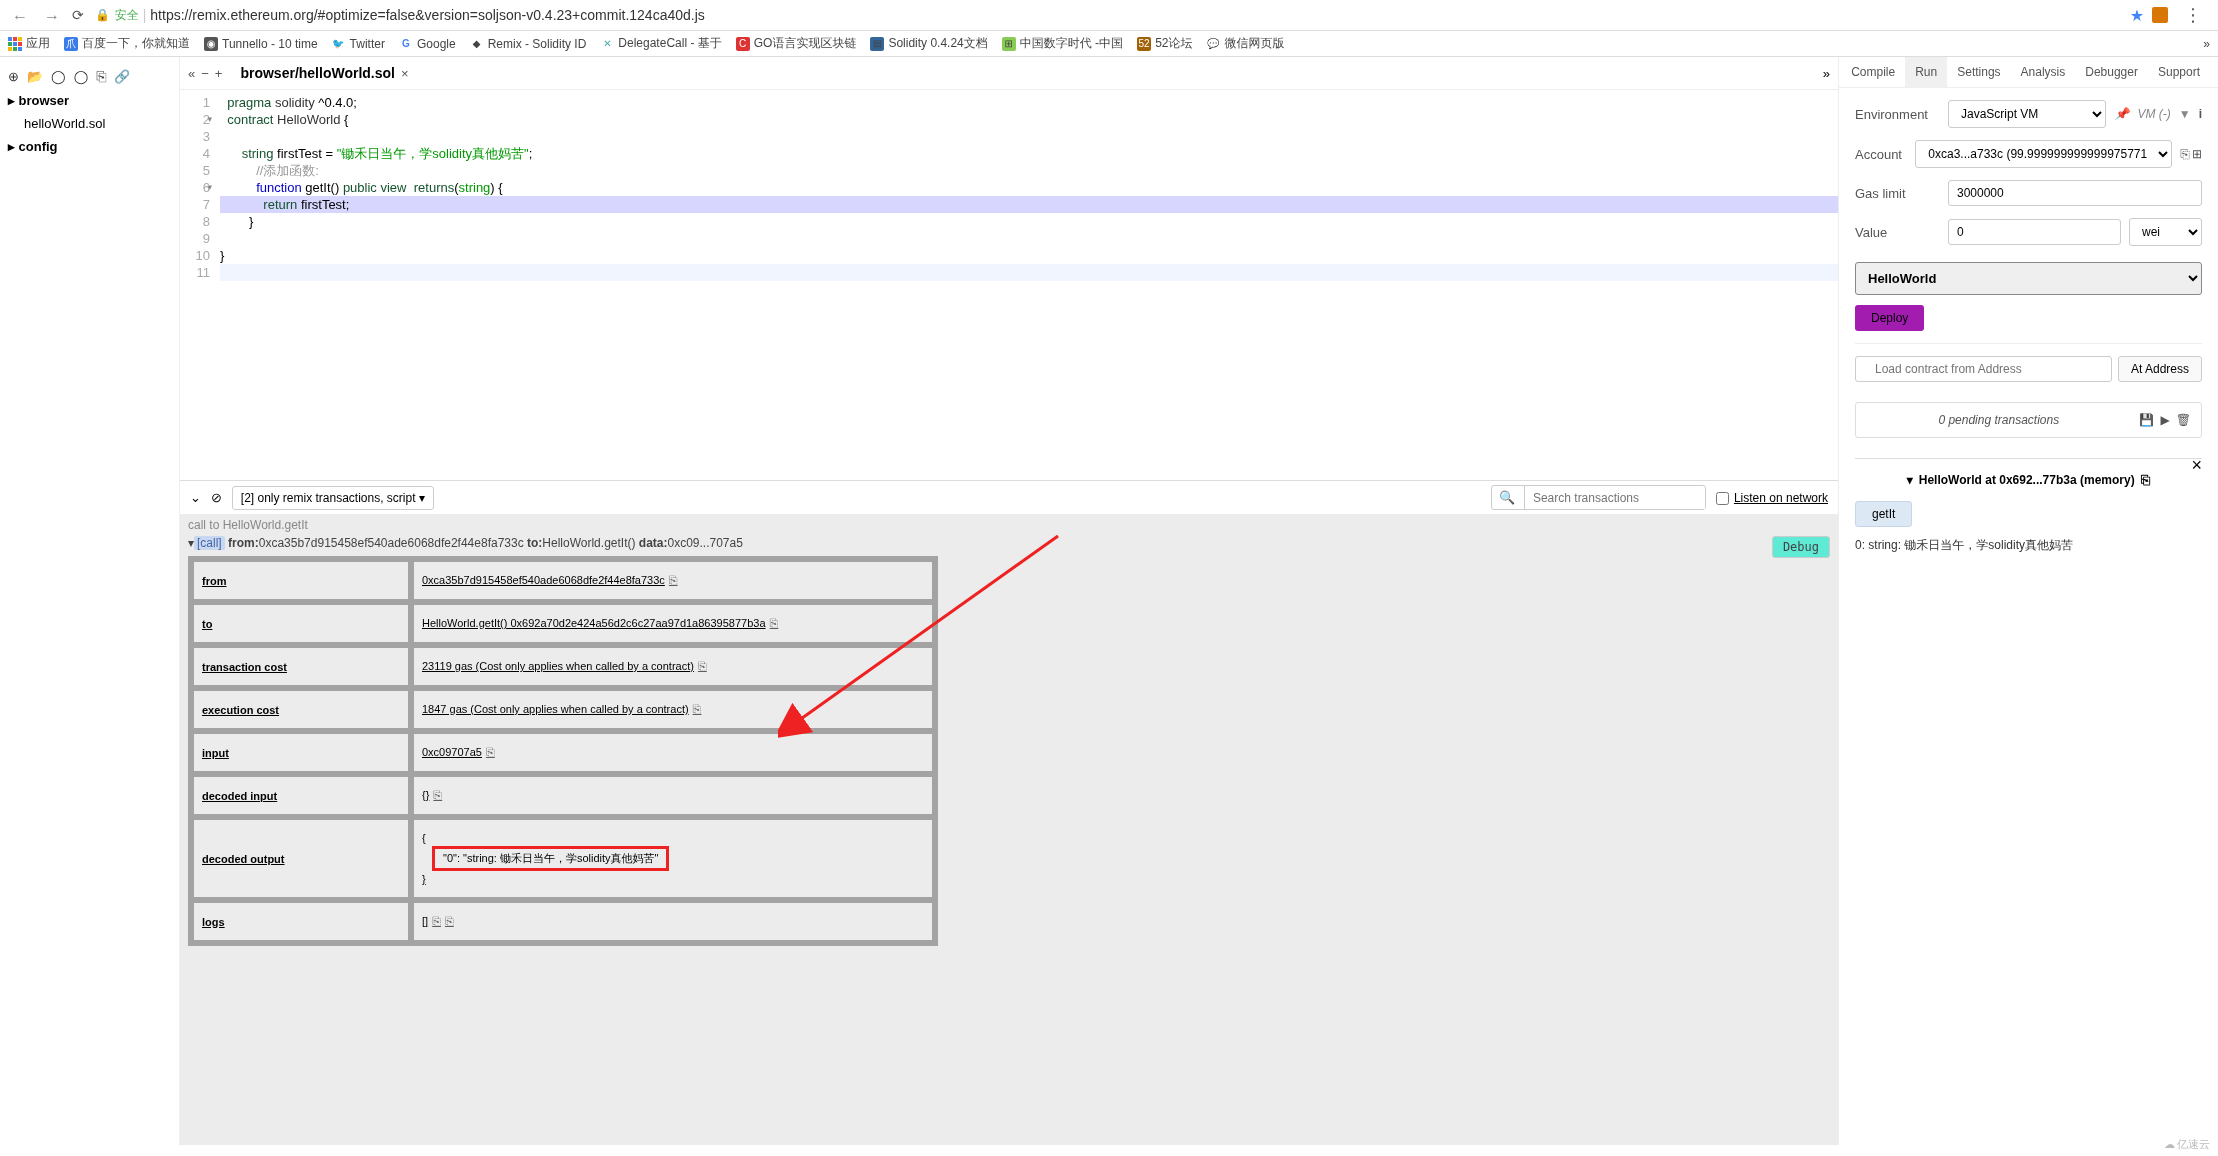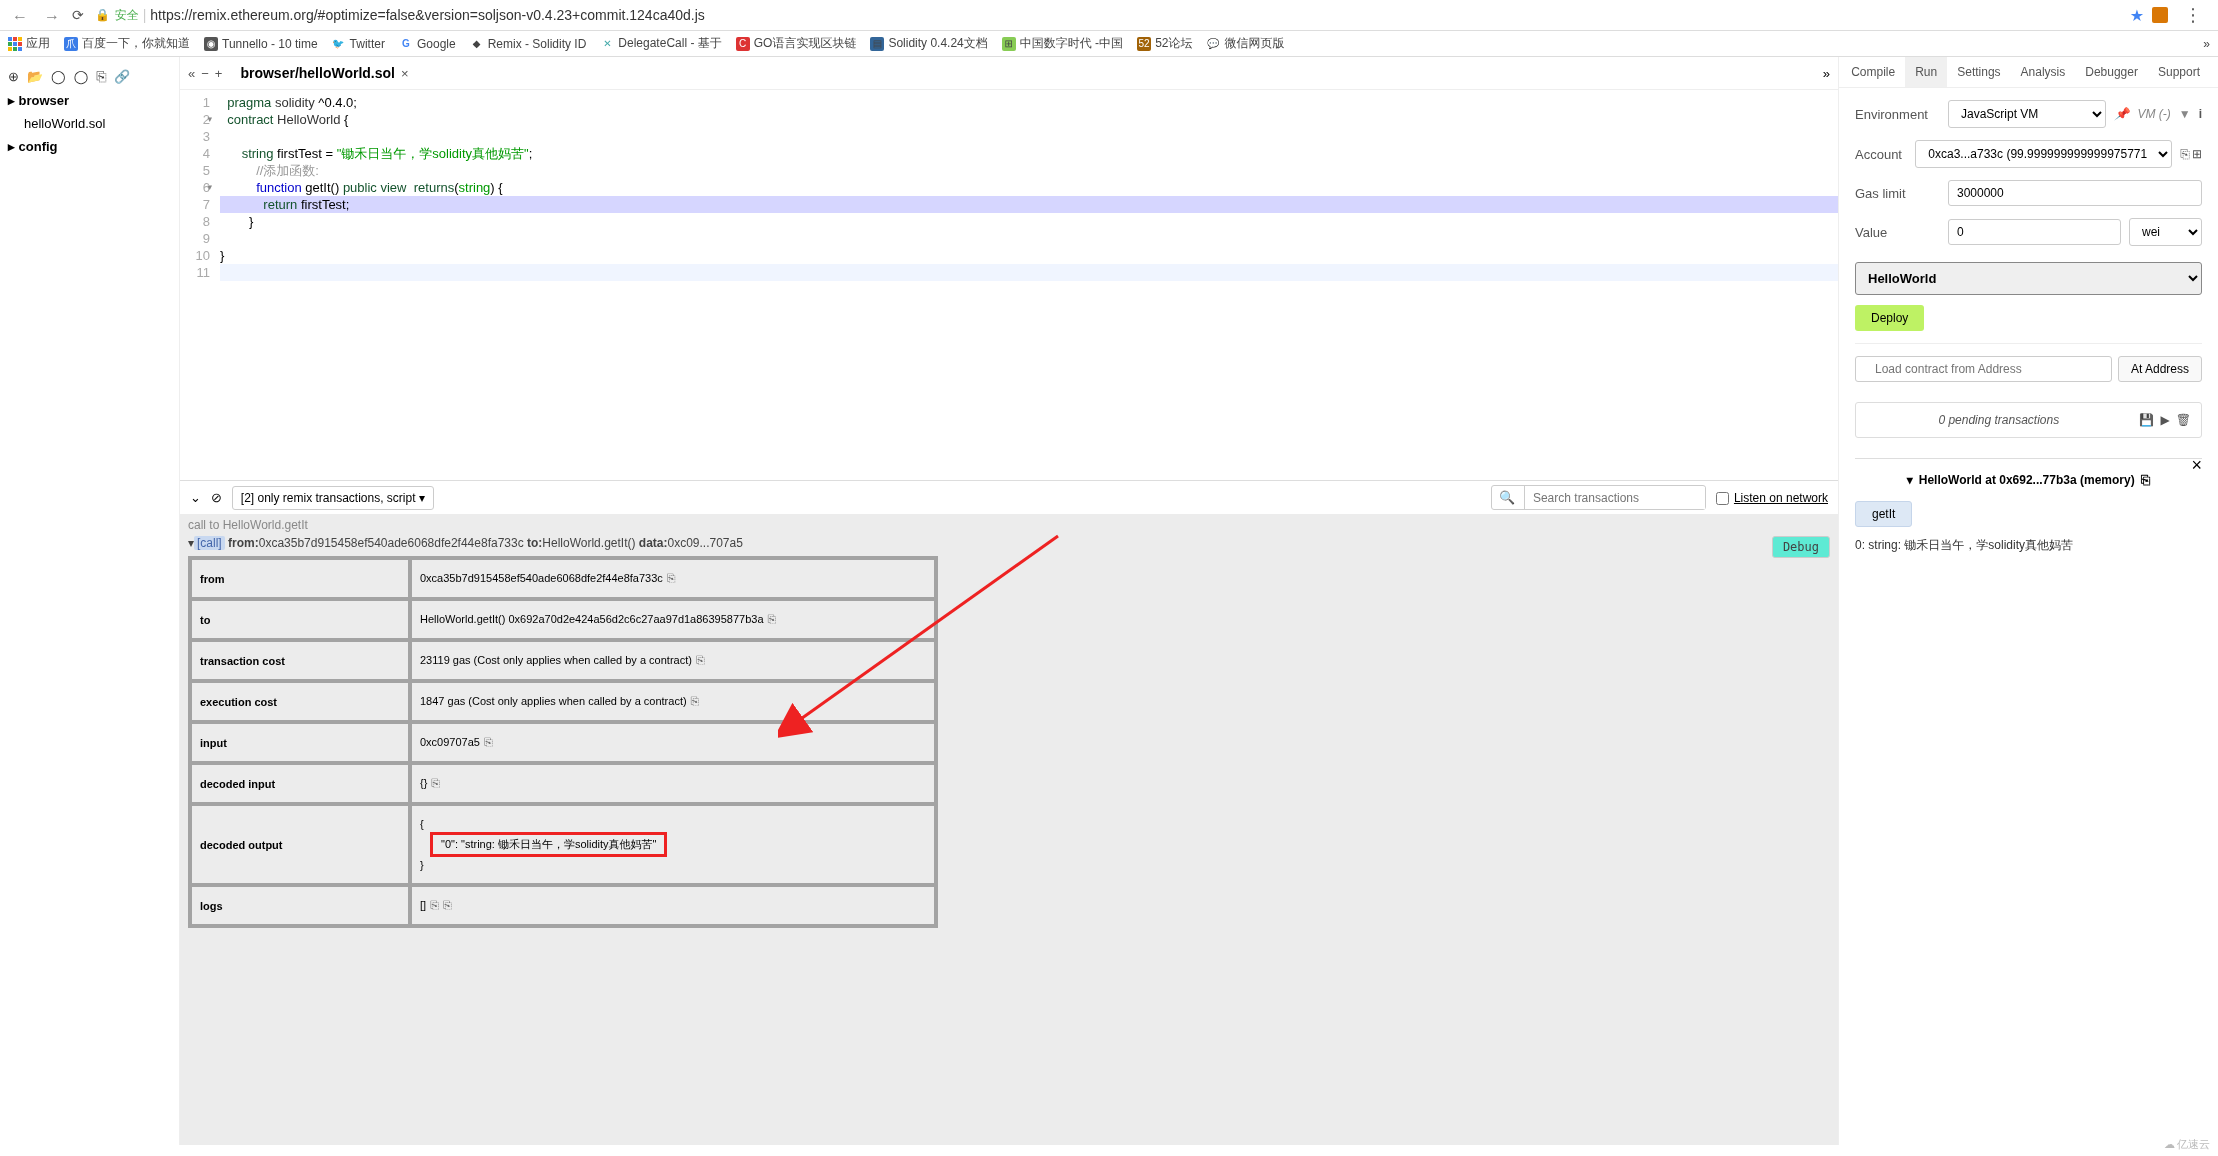--- a/index.html
+++ b/index.html
@@ -66,41 +66,41 @@
 .search-btn{padding:4px 8px;border-right:1px solid #ccc;cursor:pointer;}
 .search-input { border: none; outline: none; padding: 4px 8px; font-size: 12px; width: 180px;}
 .listen-label { display: flex; align-items: flex-end; gap: 5px; font-size: 12px; text-decoration: underline;}
 
 .terminal-output { flex: 1; background: #ececec; font-family: Consolas,'Courier New',monospace; font-size: 12px; overflow: auto; position:relative; padding:2px 8px;}
 .term-content{position:relative;z-index:1;}
 .term-line { padding: 2px 0; color:#444;}
 .call-tag{background:#c8d8f0;color:#4466aa;padding:0 3px;border-radius:2px;}
 .debug-btn { float: right; background: #5eead4; border: 1px solid #ccc; border-radius: 3px; padding: 3px 10px; font-size: 12px; font-family:Consolas,monospace;cursor:pointer;}
 .details-table { width: 750px; border-collapse: collapse; margin: 4px 0;}
-.details-table td { border: 4px solid #a3a3a3; padding: 12px 8px; font-size: 11px; }
+.details-table td { border: 6px solid #a3a3a3; padding: 12px 8px; font-size: 11px; text-decoration: underline; }
 .details-table td:first-child { font-weight: 600; width: 220px; background:#ececec;}
 .copy-ic{cursor:pointer;margin-left:4px;opacity:0.6;}
 .output-highlight { border: 3px solid #e22; display: inline-block; padding: 2px 8px; margin: 2px 0 2px 10px;}
 .arrow-svg{position:absolute;pointer-events:none;z-index:5;}
 
 .right-panel { width: 380px; border-left: 1px solid #eee; display:flex;flex-direction:column;}
 .panel-tabs { display: flex; justify-content: flex-end; border-bottom: 1px solid #eee; padding: 0 8px;}
 .panel-tabs span{padding:8px 10px;font-size:12px;color:#555;cursor:pointer;}
 .panel-tabs span.active { background: #f0f0f0;}
 .panel-body { padding: 12px 16px; font-size: 12px;}
 .form-row { display: flex; align-items: center; margin-bottom: 12px; gap: 8px;}
 .form-label { width: 85px; font-size: 13px; color: #555;}
 .form-select { flex: 1; border: 1px solid #ccc; border-radius: 3px; padding: 5px 8px; font-size: 12px; background:#fff;}
 .form-input { flex: 1; border: 1px solid #ccc; border-radius: 3px; padding: 5px 8px; font-size: 12px;}
 .info-icon{color:#555;cursor:pointer;font-weight:bold;}
 .vm-label{font-style:italic;color:#888;}
 .mini-icons{display:flex;gap:2px;color:#555;font-size:12px;}
 
 .contract-select{width:100%;border:1px solid #888;border-radius:3px;padding:7px 8px;font-weight:600;font-size:13px;margin-top:4px;}
-.deploy-btn { background: #bef264; border: none; border-radius: 3px; padding: 6px 16px; font-size: 12px; margin-top: 10px; cursor:pointer;}
+.deploy-btn { background: #a21caf; border: none; border-radius: 3px; padding: 6px 16px; font-size: 12px; margin-top: 10px; cursor:pointer;}
 .divider-small{height:1px;background:#eee;margin:12px 0;}
 .load-addr{display:flex;gap:6px;}
 .load-input{flex:1;border:1px solid #ccc;border-radius:3px;padding:5px 19px;font-size:12px;}
 .at-addr-btn{border:1px solid #ccc;border-radius:3px;padding:5px 12px;background:#f9f9f9;font-size:12px;cursor:pointer;}
 
 .pending-box{border:1px solid #ddd;border-radius:3px;padding:10px;margin-top:20px;display:flex;align-items:center;gap:8px;}
 .pending-text{flex:1;font-style:italic;text-align:center;color:#555;}
 .rec-icons{display:flex;gap:6px;color:#555;}
 
 .instance-box{border-top:1px solid #ddd;margin-top:20px;padding-top:10px;position:relative;}

